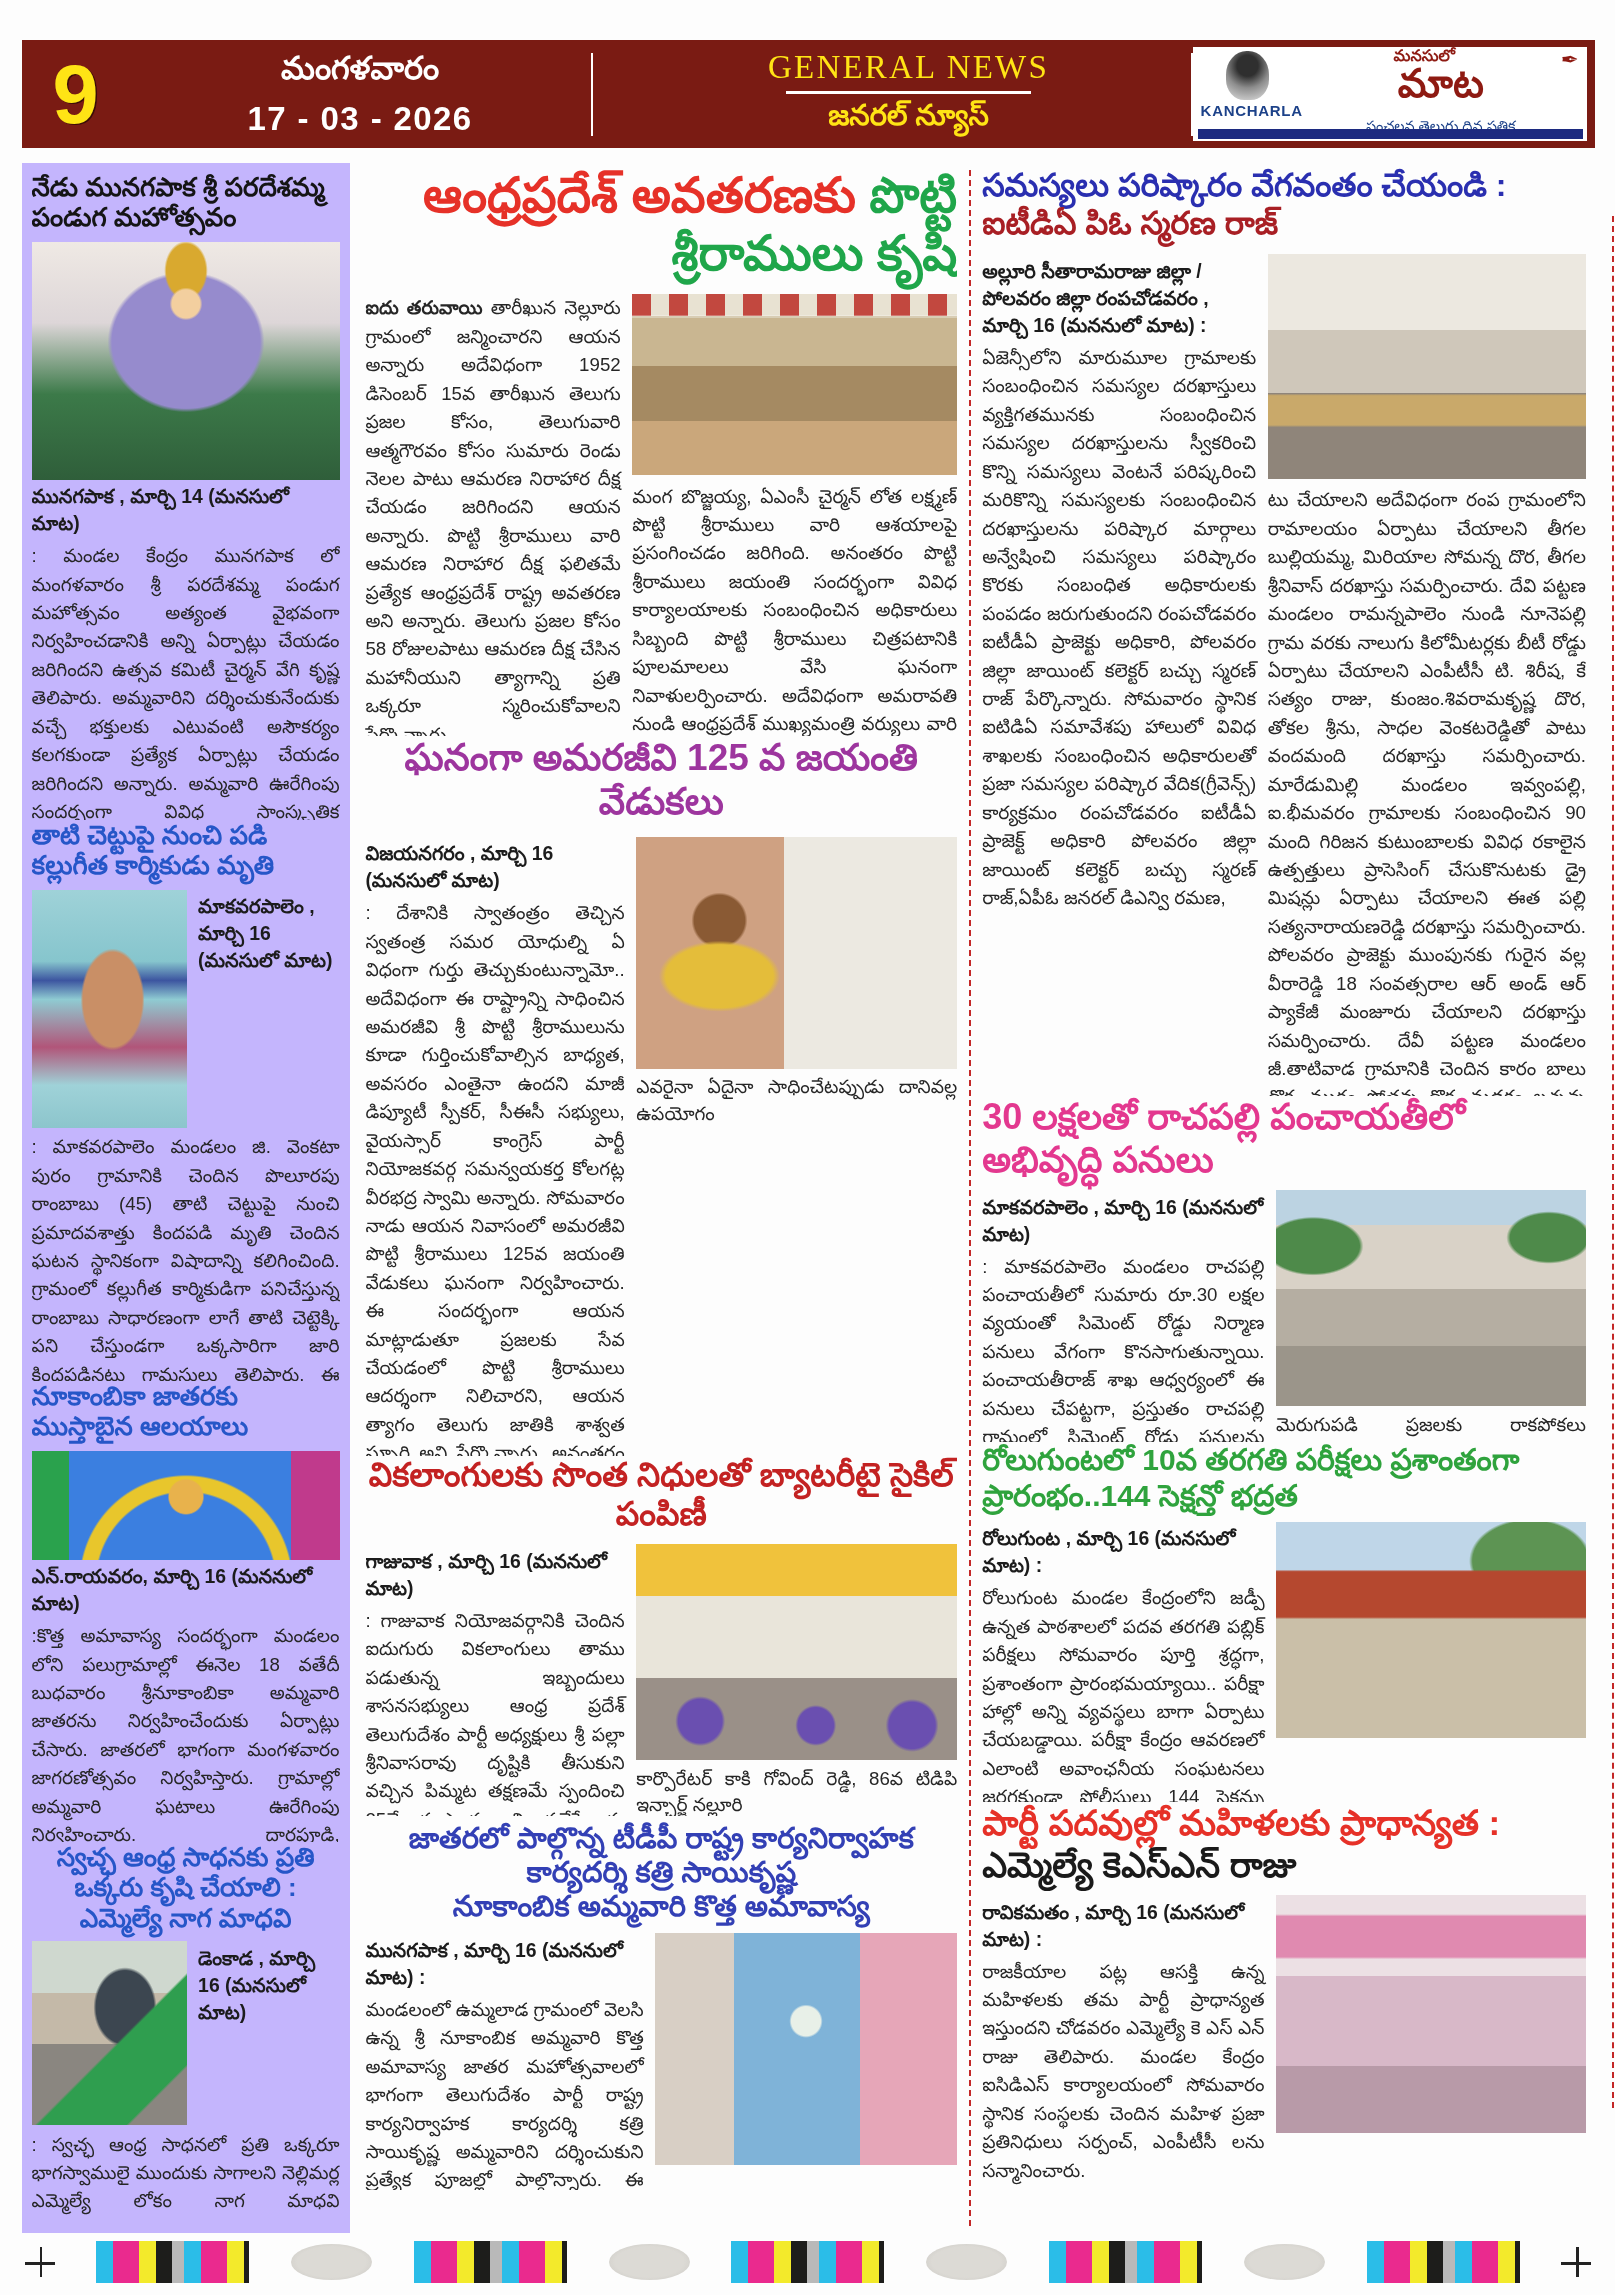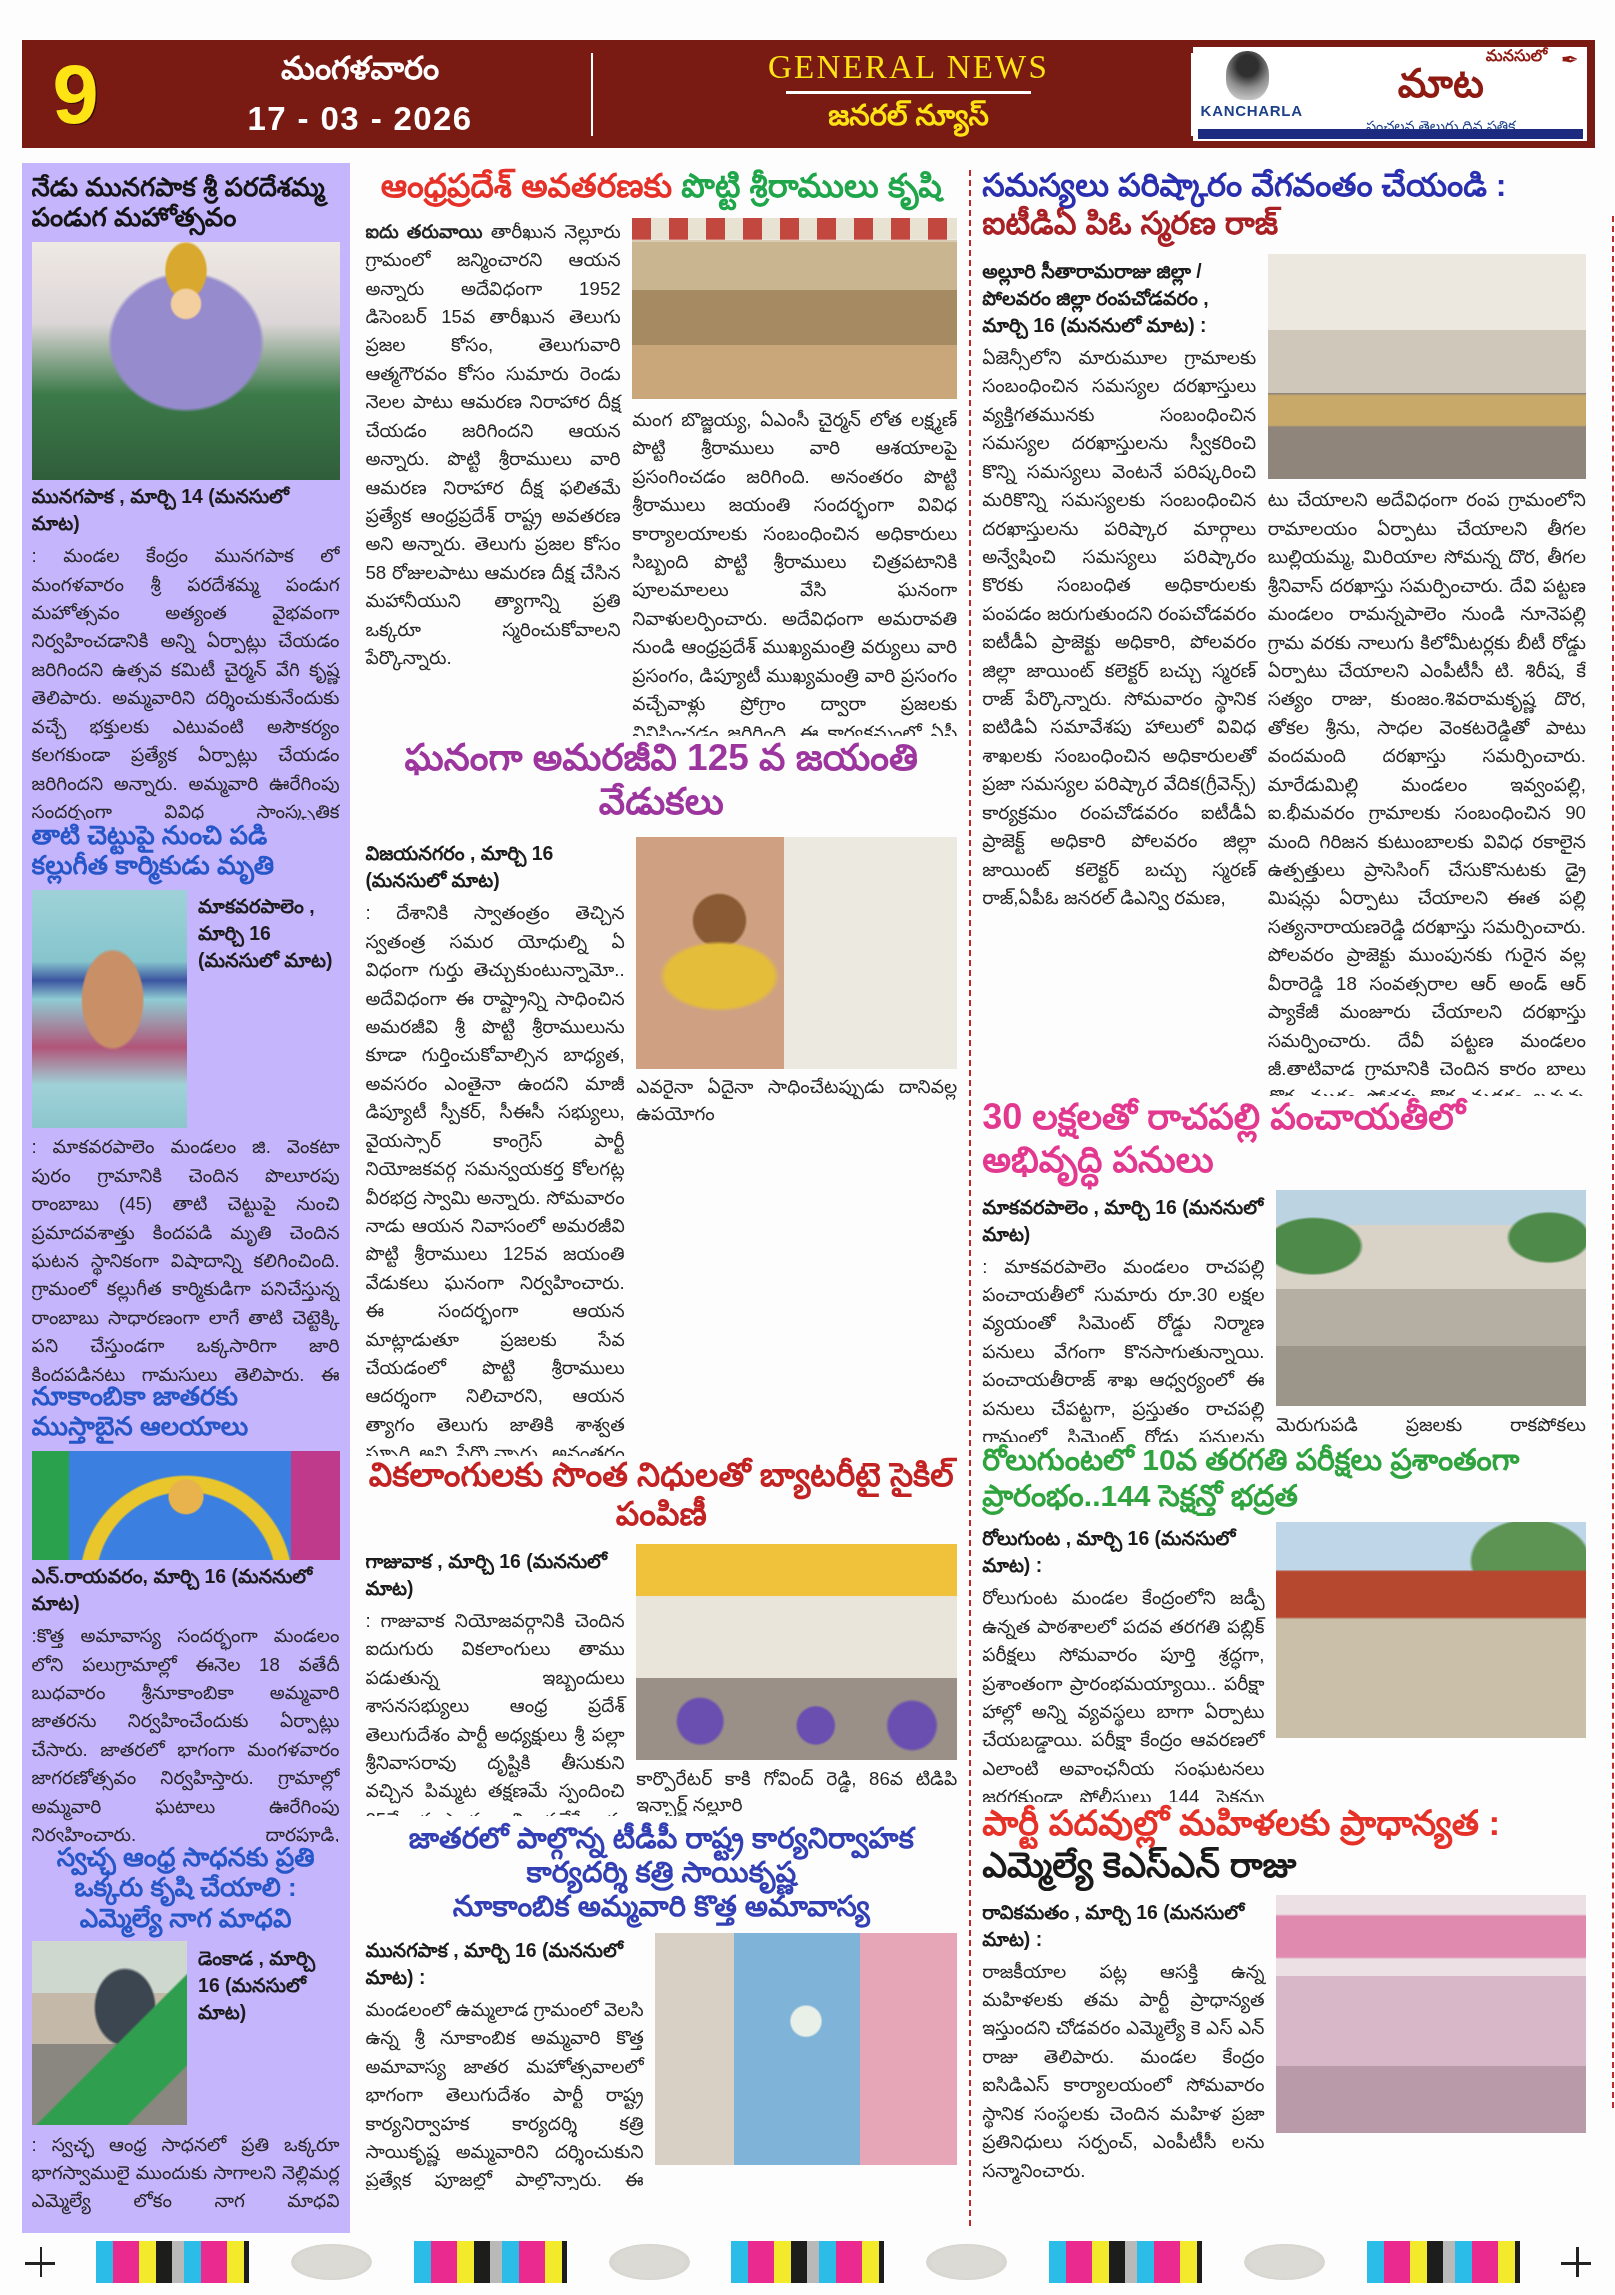--- a/index.html
+++ b/index.html
@@ -19,42 +19,42 @@
   .section-block{flex:1;text-align:center;color:#ffe415;padding-left:33px;}
   .sec-en{font-family:"Liberation Serif",serif;font-size:33px;letter-spacing:2.2px;}
   .sec-rule{width:245px;height:2.2px;background:#ffffff;margin:5.8px auto;}
   .sec-te{font-size:29px;font-weight:bold;}
   .logo-box{width:394px;height:94px;background:#ffffff;margin-right:7.2px;position:relative;}
   .logo-left{position:absolute;left:7.2px;top:4.3px;width:94px;text-align:center;}
   .logo-face{margin:0 auto;width:43px;height:49px;border-radius:48% 48% 42% 42%;
     background:radial-gradient(circle at 50% 30%,#2f2f2f 0 26%,#8d8d8d 55%,#e3e3e3 100%);}
   .logo-brand{font-weight:bold;color:#1d4289;font-size:15px;letter-spacing:0.7px;margin-top:2.2px;}
   .logo-right{position:absolute;left:108px;right:7.2px;top:1.4px;text-align:center;color:#8e1a12;}
-  .lt-small{font-weight:bold;font-size:16px;text-align:right;padding-right:33px;line-height:1;}
+  .lt-small{font-weight:bold;font-size:16px;padding-right:33px;line-height:1;}
   .lt-big{font-weight:bold;font-size:40px;line-height:0.95;}
   .pen-icon{position:absolute;right:1.4px;top:-1.4px;font-size:21.6px;color:#8e1a12;}
   .lt-tagline{color:#1d4289;font-size:14.4px;font-weight:normal;margin-top:16px;}
   .logo-bar{position:absolute;left:4.3px;right:4.3px;bottom:2.2px;height:10px;background:#1c2a80;}
 
   
   .content{position:absolute;left:21.6px;top:163px;width:1573px;height:2070px;display:flex;}
   .col{box-sizing:border-box;overflow:hidden;}
   .col-left{width:328px;background:#c4b5fd;padding:8.6px 10px;}
   .gap{width:7.2px;}
   .col-center{width:609px;padding:4.3px 8.6px;}
   .divider-red{width:0;border-left:2.9px dashed #c32727;margin:7.2px 2.9px;}
   .col-right{flex:1;padding:4.3px 8.6px;}
   .redline-right{position:absolute;right:2.2px;top:216px;bottom:187px;border-left:2.9px dashed #c32727;}
 
   
   .art{overflow:hidden;box-sizing:border-box;}
   .hl{font-weight:bold;line-height:1.18;}
   .hl-black{color:#151515;font-size:26px;}
   .hl-blue-l{color:#2656c8;font-size:26px;}
-  .hl-c1{font-size:33px;text-align:center;}
+  .hl-c1{font-size:49px;text-align:right;}
   .hl-c1 .r{color:#e63128;} .hl-c1 .g{color:#1fa64a;}
   .hl-purple{color:#9d359e;font-size:37px;text-align:center;}
   .hl-darkred{color:#c32222;font-size:33px;text-align:center;}
   .hl-cblue{color:#3340b5;font-size:29px;text-align:center;}
   .hl-r1{font-size:32px;} .hl-r1 .b{color:#2a2fb0;} .hl-r1 .m{color:#a81f24;}
   .hl-pink{color:#e3388f;font-size:36px;}
   .hl-green{color:#2fa33d;font-size:30px;}
   .hl-r4 .r{color:#e63128;} .hl-r4{font-size:35px;} .hl-r4 .k{color:#1a1a1a;}
   .dateline{font-weight:bold;font-size:19.4px;margin:5.8px 0 2.9px 0;}
   .body{font-size:18.7px;line-height:1.52;text-align:justify;color:#262626;}

